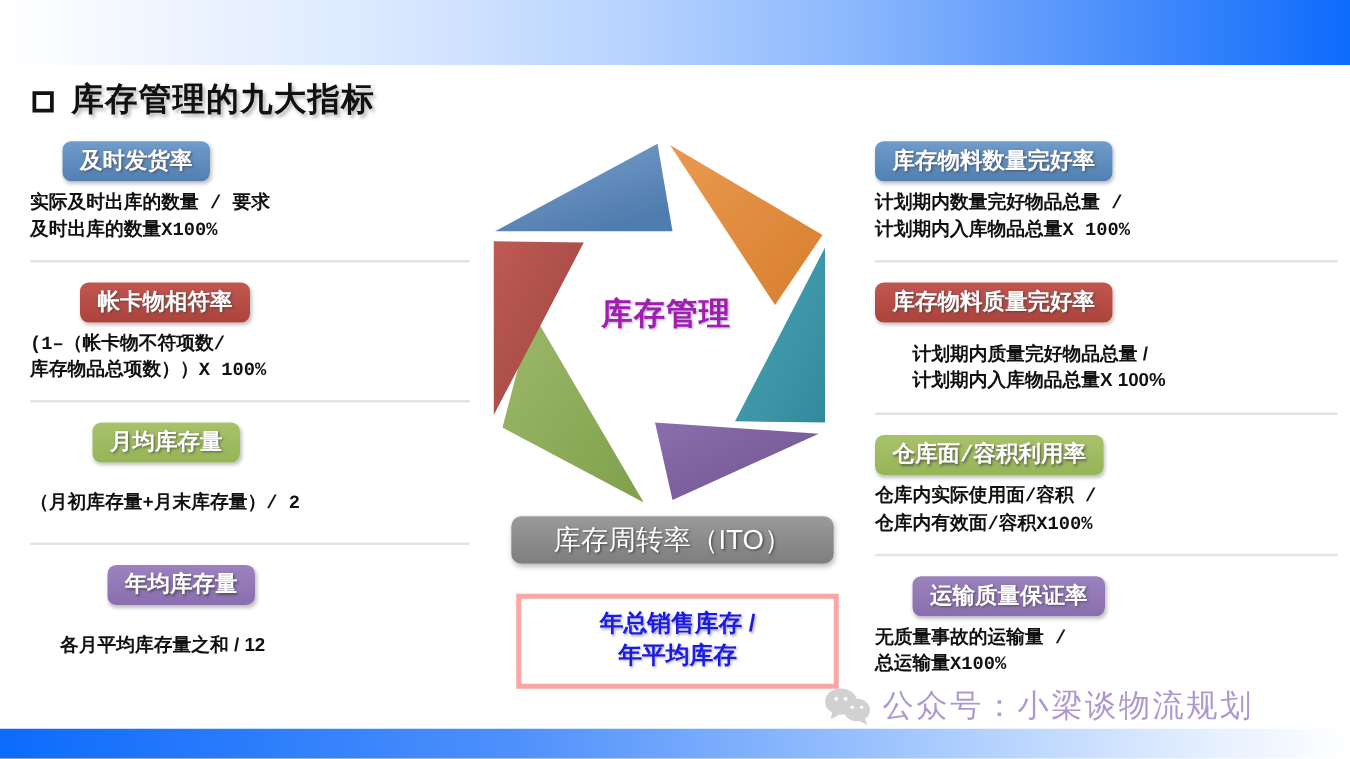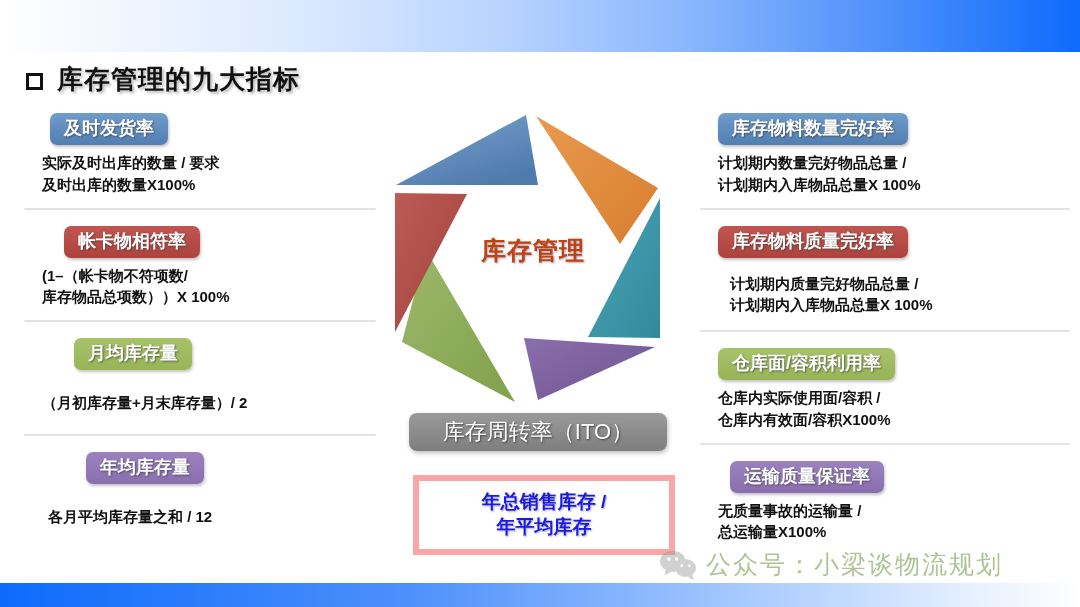--- a/index.html
+++ b/index.html
@@ -61,59 +61,59 @@
     height:2px;background:#e3e3e3;margin:12px 0 0 0;width:100%;
     border-radius:1px;
   }
   .sp{height:16px;}
 
   
   .ind-0{margin-left:26px;}
   .ind-1{margin-left:40px;}
   .ind-2{margin-left:50px;}
   .ind-3{margin-left:62px;}
-  .ind-4{margin-left:18px;}
+  .ind-4{font-family:Liberation Mono, monospace;}
   .ind-5{margin-left:30px;}
 
   
   .center{position:absolute;left:383px;top:102px;width:300px;height:300px;}
   .center svg{display:block;width:300px;height:300px;}
   .center-label{
     position:absolute;left:0;top:132px;width:300px;text-align:center;
-    font-size:25px;font-weight:bold;color:#c2410c;
+    font-size:25px;font-weight:bold;color:#a21caf;
     text-shadow:1px 1px 2px rgba(150,150,190,.85);
     letter-spacing:1px;
   }
 
   
   .ito-pill{
     position:absolute;left:409px;top:413px;width:258px;height:38px;
     border-radius:8px;
     background:linear-gradient(to bottom,#9a9a9a,#7e7e7e);
     box-shadow:1px 2px 4px rgba(90,90,90,.4);
     display:flex;align-items:center;justify-content:center;
     color:#fff;font-weight:normal;font-size:22px;
     text-shadow:1px 1px 2px rgba(50,50,50,.8);
     white-space:nowrap;
   }
   .ito-box{
     position:absolute;left:413px;top:475px;width:250px;height:68px;
-    border:6px solid #fca5a5;background:#fff;
+    border:4px solid #fca5a5;background:#fff;
     display:flex;flex-direction:column;align-items:center;justify-content:center;
     color:#1a1ae0;font-weight:bold;font-size:19px;line-height:1.3;
     text-shadow:1px 1px 2px rgba(150,150,190,.8);
   }
 
   
   .watermark{
     position:absolute;left:660px;top:548px;display:flex;align-items:center;gap:10px;
     opacity:.45;
   }
   .wm-icon{width:36px;height:30px;flex:0 0 auto;}
-  .wm-text{font-size:25px;color:#4d7c0f;white-space:nowrap;letter-spacing:2px;}
+  .wm-text{font-size:25px;color:#4c1d95;white-space:nowrap;letter-spacing:2px;}
 </style>
 </head>
 <body>
 
 <div class="slide">
 
   <div class="topbar"></div>
   <div class="bottombar"></div>
 
   <div class="title-row">

